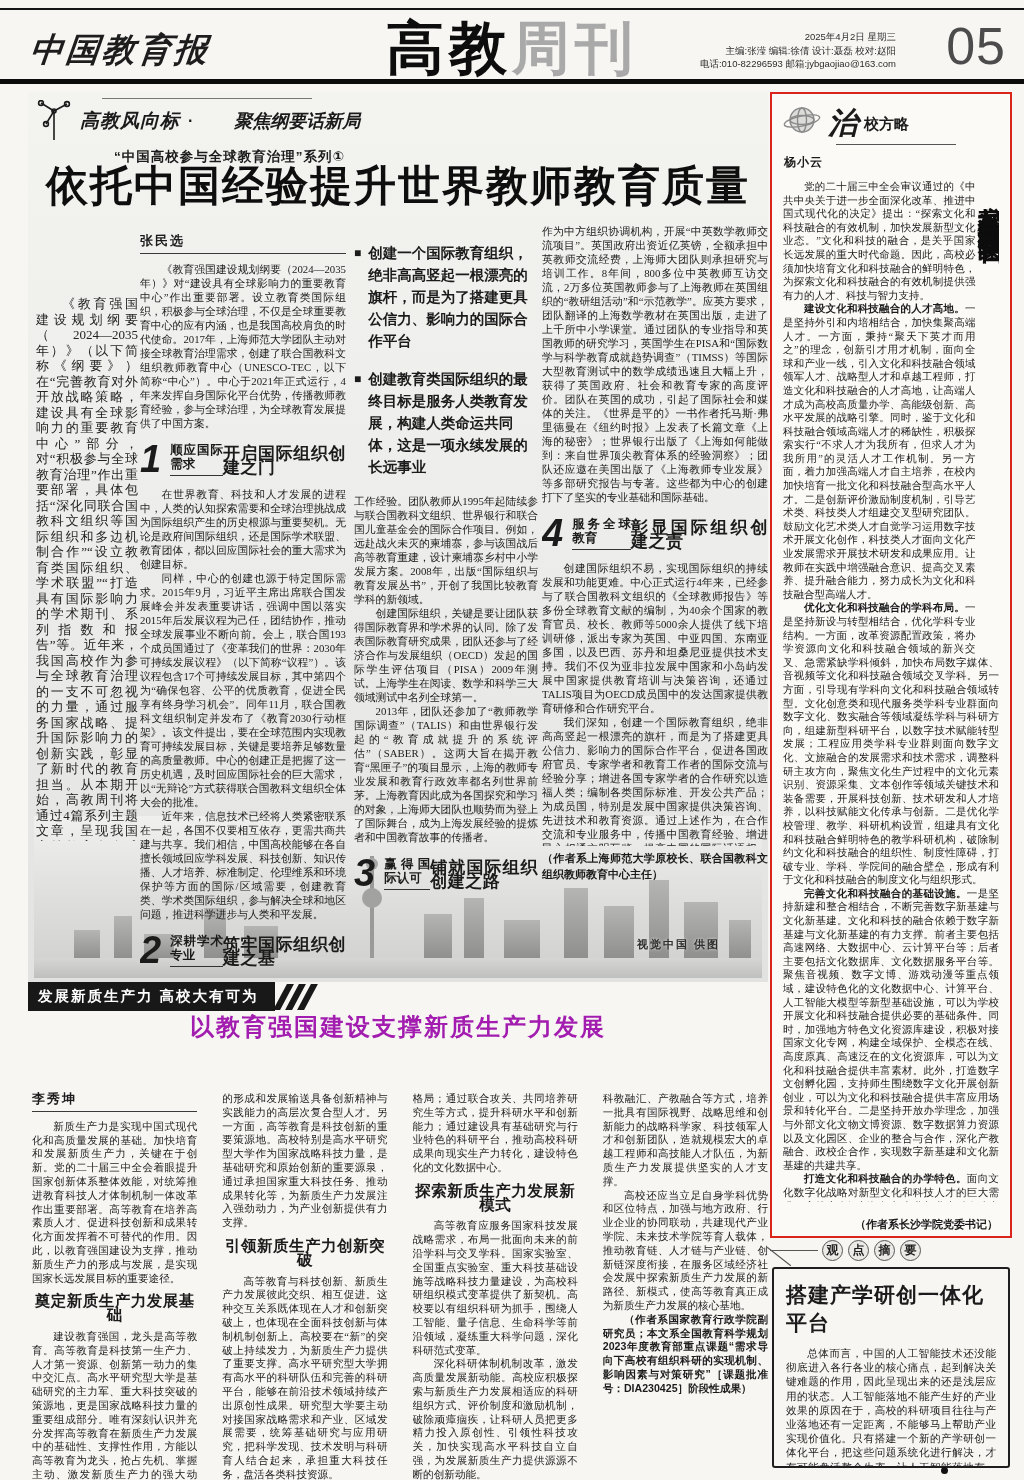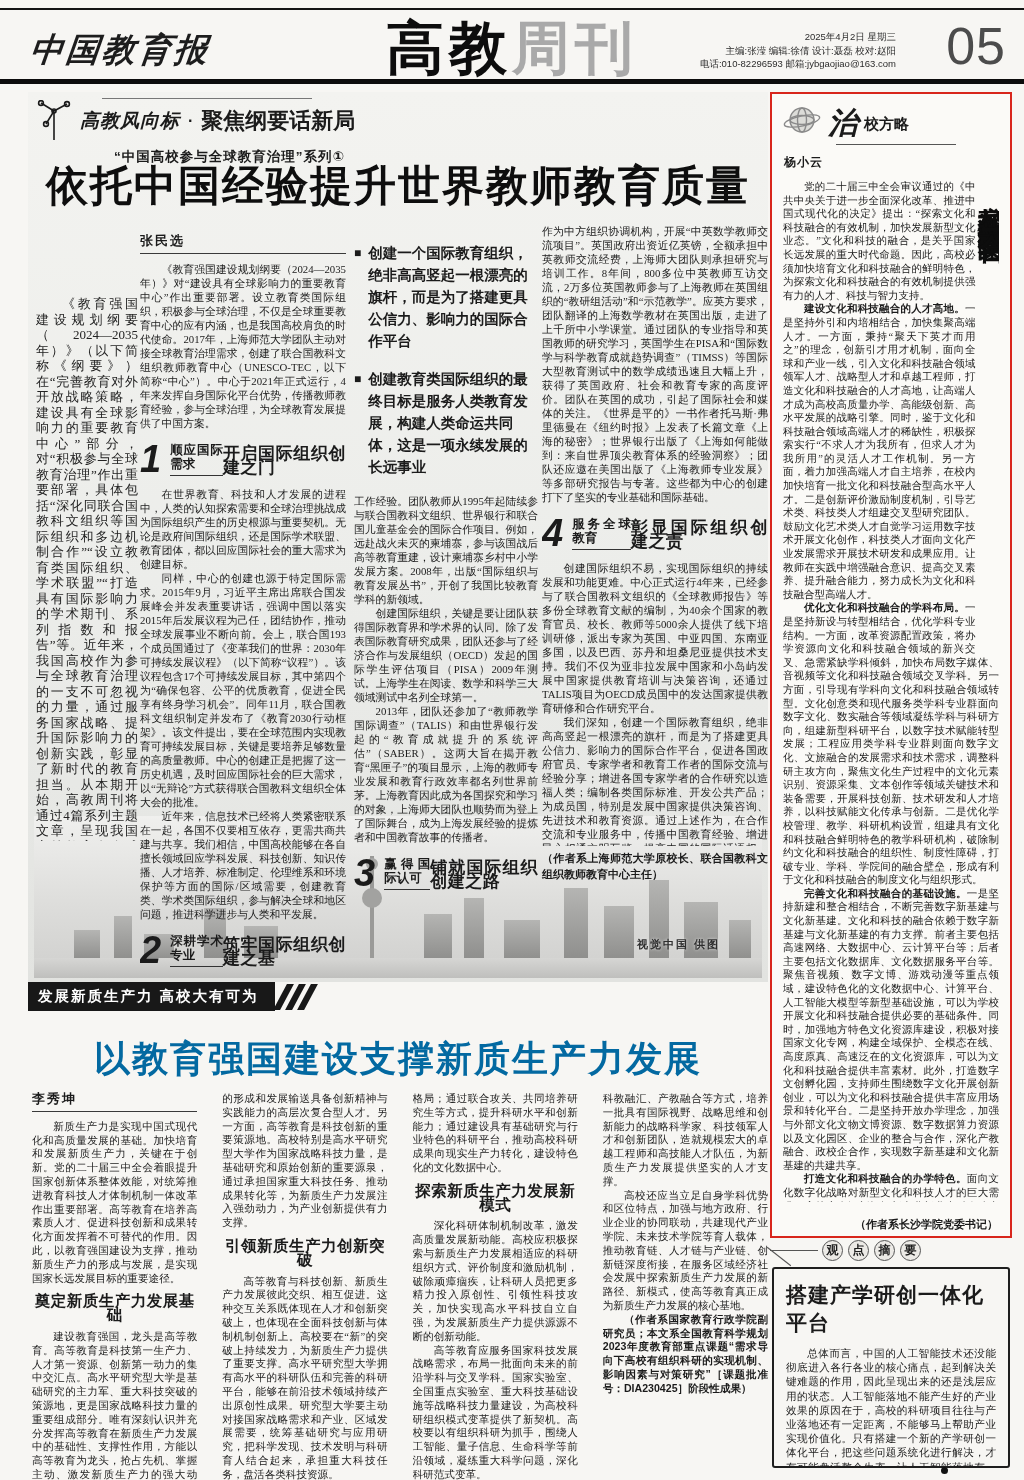--- a/index.html
+++ b/index.html
@@ -26,21 +26,21 @@
   .pagenum { position:absolute; right:18px; top:16px; font-size:52px; color:#4c4c4c;
     font-family:"Liberation Sans","DejaVu Sans",sans-serif; letter-spacing:1px; }
 
   
   .lead { position:absolute; left:28px; top:92px; width:740px; height:890px;
     background:linear-gradient(180deg,#f3f3f0 0%,#ecedea 55%,#e2e3e0 100%); overflow:hidden; }
   .series { position:absolute; left:8px; top:8px; }
   .series-row { display:flex; align-items:center; gap:8px; }
   .series-name { font-weight:700; font-style:italic; font-size:19px; letter-spacing:1px; }
   .series-sep { font-weight:700; font-size:16px; }
-  .series-topic { font-weight:700; font-size:22px; }
+  .series-topic { font-weight:700; font-style:italic; font-size:18px;margin-left:33px; }
   .series-sub { margin:6px 0 0 78px; font-weight:700; font-size:13.5px; letter-spacing:1px; }
   .decor-a { position:absolute; left:66px; top:-2px; width:210px; height:1px; background:#777; }
   .lead-headline { position:absolute; top:66px; left:8px; right:8px; text-align:center;
     font-weight:900; font-size:42px; letter-spacing:2px; color:#0e0e0e; }
 
   .col { position:absolute; overflow:hidden; z-index:2; font-size:10.8px; line-height:14px;
     text-align:justify; }
   .p { text-indent:2em; }
   .noind { text-indent:0; }
 
@@ -86,22 +86,22 @@
   .photo-caption { position:absolute; right:42px; bottom:26px; font-size:11px; font-weight:700;
     color:#2e2e2e; letter-spacing:2px; text-shadow:0 0 3px #e8e8e8; }
 
   
   .bottom { position:absolute; left:28px; top:982px; width:740px; height:498px; overflow:hidden; }
   .banner-row { display:flex; align-items:center; }
   .banner { display:inline-block; background:#181818; color:#fff; font-weight:700;
     font-size:14.5px; letter-spacing:2px; padding:5px 16px 5px 10px;
     font-family:"Liberation Sans","DejaVu Sans",sans-serif; }
   .stripe { width:7px; height:26px; background:#181818; transform:skewX(-28deg); margin-left:5px; }
-  .bottom-headline { margin-top:24px; text-align:center; font-weight:900; font-size:36px;
-    letter-spacing:2px; color:#0369a1; }
+  .bottom-headline { text-align:center; font-weight:900; font-size:24px;
+    letter-spacing:2px; color:#a21caf; }
   .bcols { position:absolute; top:110px; left:4px; right:0; bottom:0; display:flex; gap:25px; }
   .bcol { width:172px; overflow:hidden; font-size:10.6px; line-height:13.8px; text-align:justify; }
   .bsub { font-family:"Liberation Sans","DejaVu Sans",sans-serif; font-weight:700;
     font-size:15.5px; text-align:center; text-indent:0; margin:9px 0 8px; letter-spacing:0.5px; }
   .bnote { font-weight:700; font-family:"Liberation Sans","DejaVu Sans",sans-serif;
     font-size:10.6px; }
 
   
   .strategy { position:absolute; left:770px; top:92px; width:242px; height:1146px;
     border:2.5px solid #d8261c; background:#fbfaf7; overflow:hidden; }
@@ -334,22 +334,22 @@
 
       </div>
       <div class="bcol">
         <div class="noind">的形成和发展输送具备创新精神与实践能力的高层次复合型人才。另一方面，高等教育是科技创新的重要策源地。高校特别是高水平研究型大学作为国家战略科技力量，是基础研究和原始创新的重要源泉，通过承担国家重大科技任务、推动成果转化等，为新质生产力发展注入强劲动力，为产业创新提供有力支撑。</div>
         <div class="bsub">引领新质生产力创新突破</div>
         <div class="p">高等教育与科技创新、新质生产力发展彼此交织、相互促进。这种交互关系既体现在人才和创新突破上，也体现在全面科技创新与体制机制创新上。高校要在“新”的突破上持续发力，为新质生产力提供了重要支撑。高水平研究型大学拥有高水平的科研队伍和完善的科研平台，能够在前沿技术领域持续产出原创性成果。研究型大学要主动对接国家战略需求和产业、区域发展需要，统筹基础研究与应用研究，把科学发现、技术发明与科研育人结合起来，承担重大科技任务，盘活各类科技资源。</div>
       </div>
       <div class="bcol">
         <div class="noind">格局；通过联合攻关、共同培养研究生等方式，提升科研水平和创新能力；通过建设具有基础研究与行业特色的科研平台，推动高校科研成果向现实生产力转化，建设特色化的文化数据中心。</div>
         <div class="bsub">探索新质生产力发展新模式</div>
+        <div class="p">高等教育应服务国家科技发展战略需求，布局一批面向未来的前沿学科与交叉学科。国家实验室、全国重点实验室、重大科技基础设施等战略科技力量建设，为高校科研组织模式变革提供了新契机。高校要以有组织科研为抓手，围绕人工智能、量子信息、生命科学等前沿领域，凝练重大科学问题，深化科研范式变革。</div>
         <div class="p">深化科研体制机制改革，激发高质量发展新动能。高校应积极探索与新质生产力发展相适应的科研组织方式、评价制度和激励机制，破除顽瘴痼疾，让科研人员把更多精力投入原创性、引领性科技攻关，加快实现高水平科技自立自强，为发展新质生产力提供源源不断的创新动能。</div>
-        <div class="p">高等教育应服务国家科技发展战略需求，布局一批面向未来的前沿学科与交叉学科。国家实验室、全国重点实验室、重大科技基础设施等战略科技力量建设，为高校科研组织模式变革提供了新契机。高校要以有组织科研为抓手，围绕人工智能、量子信息、生命科学等前沿领域，凝练重大科学问题，深化科研范式变革。</div>
       </div>
       <div class="bcol">
         <div class="noind">科教融汇、产教融合等方式，培养一批具有国际视野、战略思维和创新能力的战略科学家、科技领军人才和创新团队，造就规模宏大的卓越工程师和高技能人才队伍，为新质生产力发展提供坚实的人才支撑。</div>
         <div class="p">高校还应当立足自身学科优势和区位特点，加强与地方政府、行业企业的协同联动，共建现代产业学院、未来技术学院等育人载体，推动教育链、人才链与产业链、创新链深度衔接，在服务区域经济社会发展中探索新质生产力发展的新路径、新模式，使高等教育真正成为新质生产力发展的核心基地。</div>
         <div class="bnote p">（作者系国家教育行政学院副研究员；本文系全国教育科学规划2023年度教育部重点课题“需求导向下高校有组织科研的实现机制、影响因素与对策研究”［课题批准号：DIA230425］阶段性成果）</div>
       </div>
     </div>
   </div>
 
   <div class="opinion">

